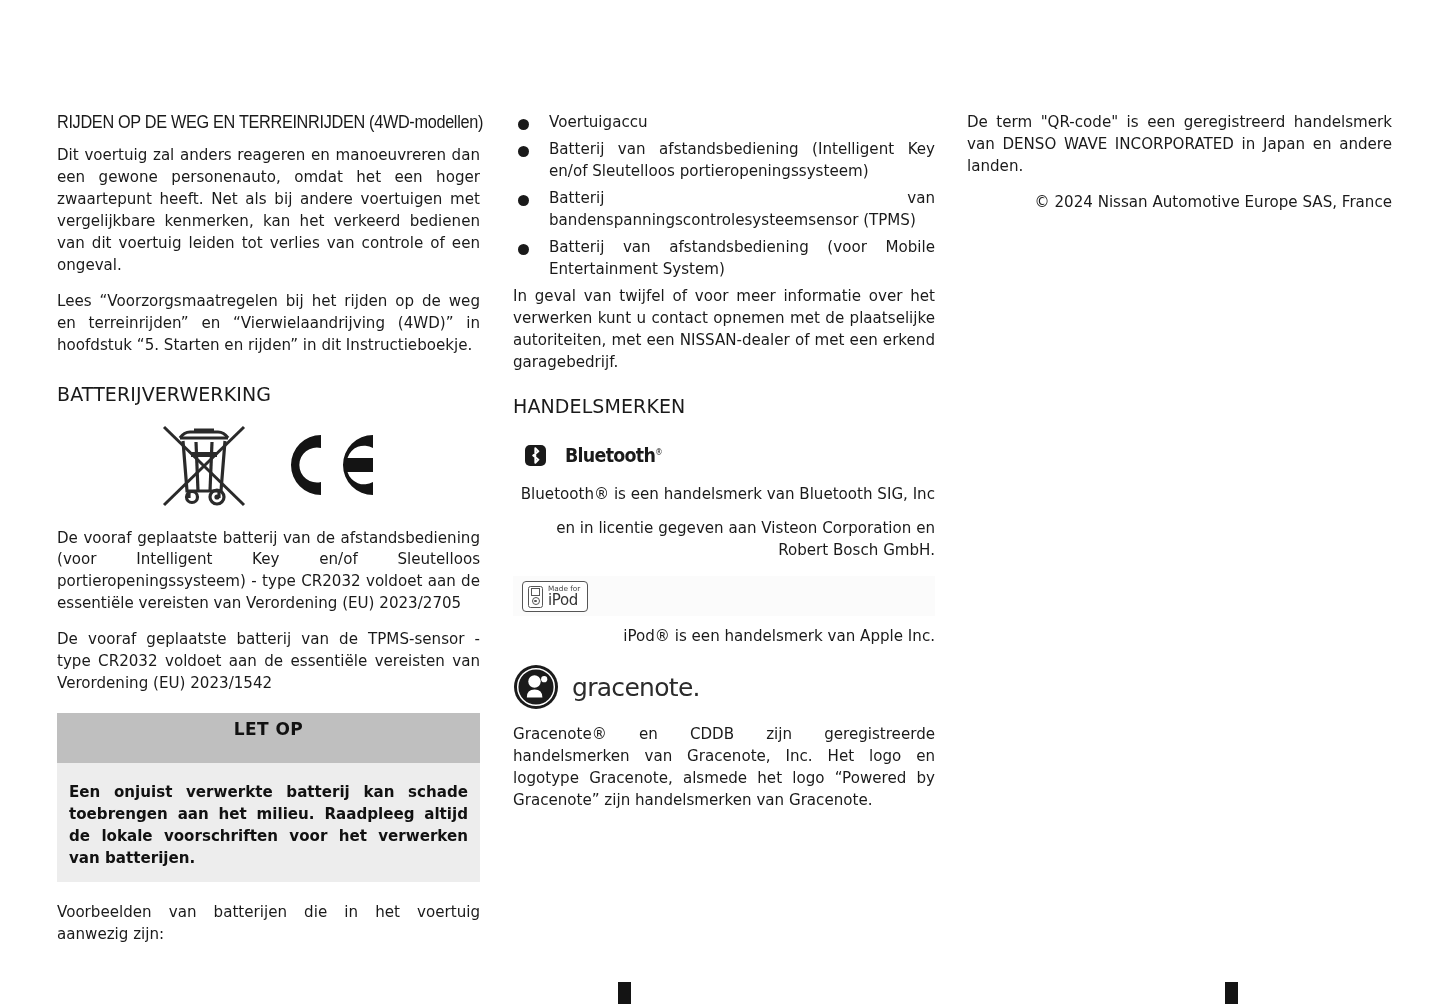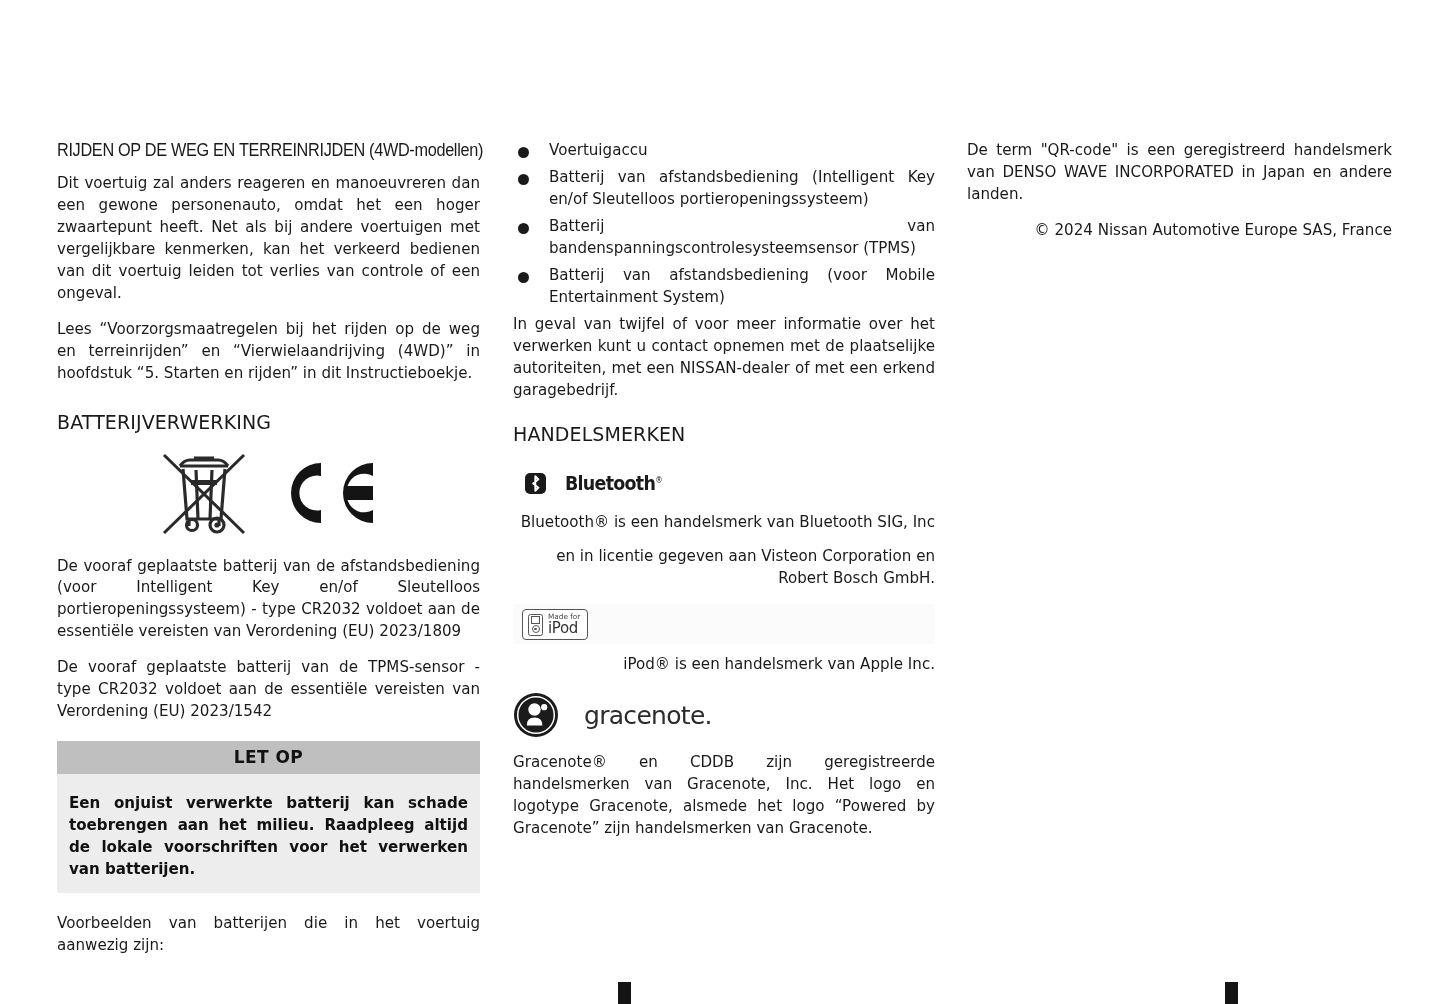--- a/index.html
+++ b/index.html
@@ -16,21 +16,21 @@
     overflow: hidden;
   }
 
   .page {
     position: absolute;
     inset: 0;
   }
 
   .col {
     position: absolute;
-    top: 140px;
+    top: 112px;
   }
   .col-1 { left: 57px;  width: 423px; }
   .col-2 { left: 513px; width: 422px; }
   .col-3 { left: 967px; width: 425px; }
 
   h1.sec-head {
     font-family: "Liberation Sans Narrow", "Liberation Sans", sans-serif;
     font-size: 17.5px;
     font-weight: 400;
     letter-spacing: -0.35px;
@@ -91,21 +91,21 @@
   .caution {
     margin: 18px 0 20px 0;
     width: 100%;
   }
   .caution-head {
     background: #bfbfbf;
     text-align: center;
     font-size: 17px;
     font-weight: 700;
     letter-spacing: 0.4px;
-    padding: 6px 0 7px 0;
+    padding: 6px 0 24px 0;
     color: #111;
   }
   .caution-body {
     background: #ededed;
     padding: 18px 12px 13px 12px;
     font-size: 15.1px;
     font-weight: 700;
     line-height: 1.46;
     text-align: justify;
     color: #111;
@@ -221,21 +221,21 @@
     font-size: 15px;
     color: #333;
     letter-spacing: -0.4px;
     line-height: 1;
   }
 
   
   .gn-logo {
     display: flex;
     align-items: center;
-    gap: 25px;
+    gap: 13px;
     margin: 16px 0 14px 0;
   }
   .gn-word {
     font-size: 25px;
     letter-spacing: -0.7px;
     color: #2b2b2b;
     font-family: "DejaVu Sans", sans-serif;
   }
 
   .qr-label {
@@ -302,21 +302,21 @@
 
       <svg width="104" height="72" viewBox="0 0 104 72">
 
         <path d="M45 6 A30 30 0 1 0 45 66 L45 53 A17.5 17.5 0 1 1 45 19 Z" fill="#141414"></path>
 
         <path d="M104 6 A30 30 0 1 0 104 66 L104 53 A17.5 17.5 0 0 1 78.5 43 L104 43 L104 29 L78.5 29
                  A17.5 17.5 0 0 1 104 19 Z" fill="#141414" transform="translate(-7,0)"></path>
       </svg>
     </div>
 
-    <p class="body">De vooraf geplaatste batterij van de afstandsbediening (voor Intelligent Key en/of Sleutelloos portieropeningssysteem) - type CR2032 voldoet aan de essentiële vereisten van Verordening (EU) 2023/1809</p>
+    <p class="body">De vooraf geplaatste batterij van de afstandsbediening (voor Intelligent Key en/of Sleutelloos portieropeningssysteem) - type CR2032 voldoet aan de essentiële vereisten van Verordening (EU) 2023/2705</p>
 
     <p class="body">De vooraf geplaatste batterij van de TPMS-sensor - type CR2032 voldoet aan de essentiële vereisten van Verordening (EU) 2023/1542</p>
 
     <div class="caution">
       <div class="caution-head">LET OP</div>
       <div class="caution-body">Een onjuist verwerkte batterij kan schade toebrengen aan het milieu. Raadpleeg altijd de lokale voorschriften voor het verwerken van batterijen.</div>
     </div>
 
     <p class="body last">Voorbeelden van batterijen die in het voertuig aanwezig zijn:</p>
   </div>

